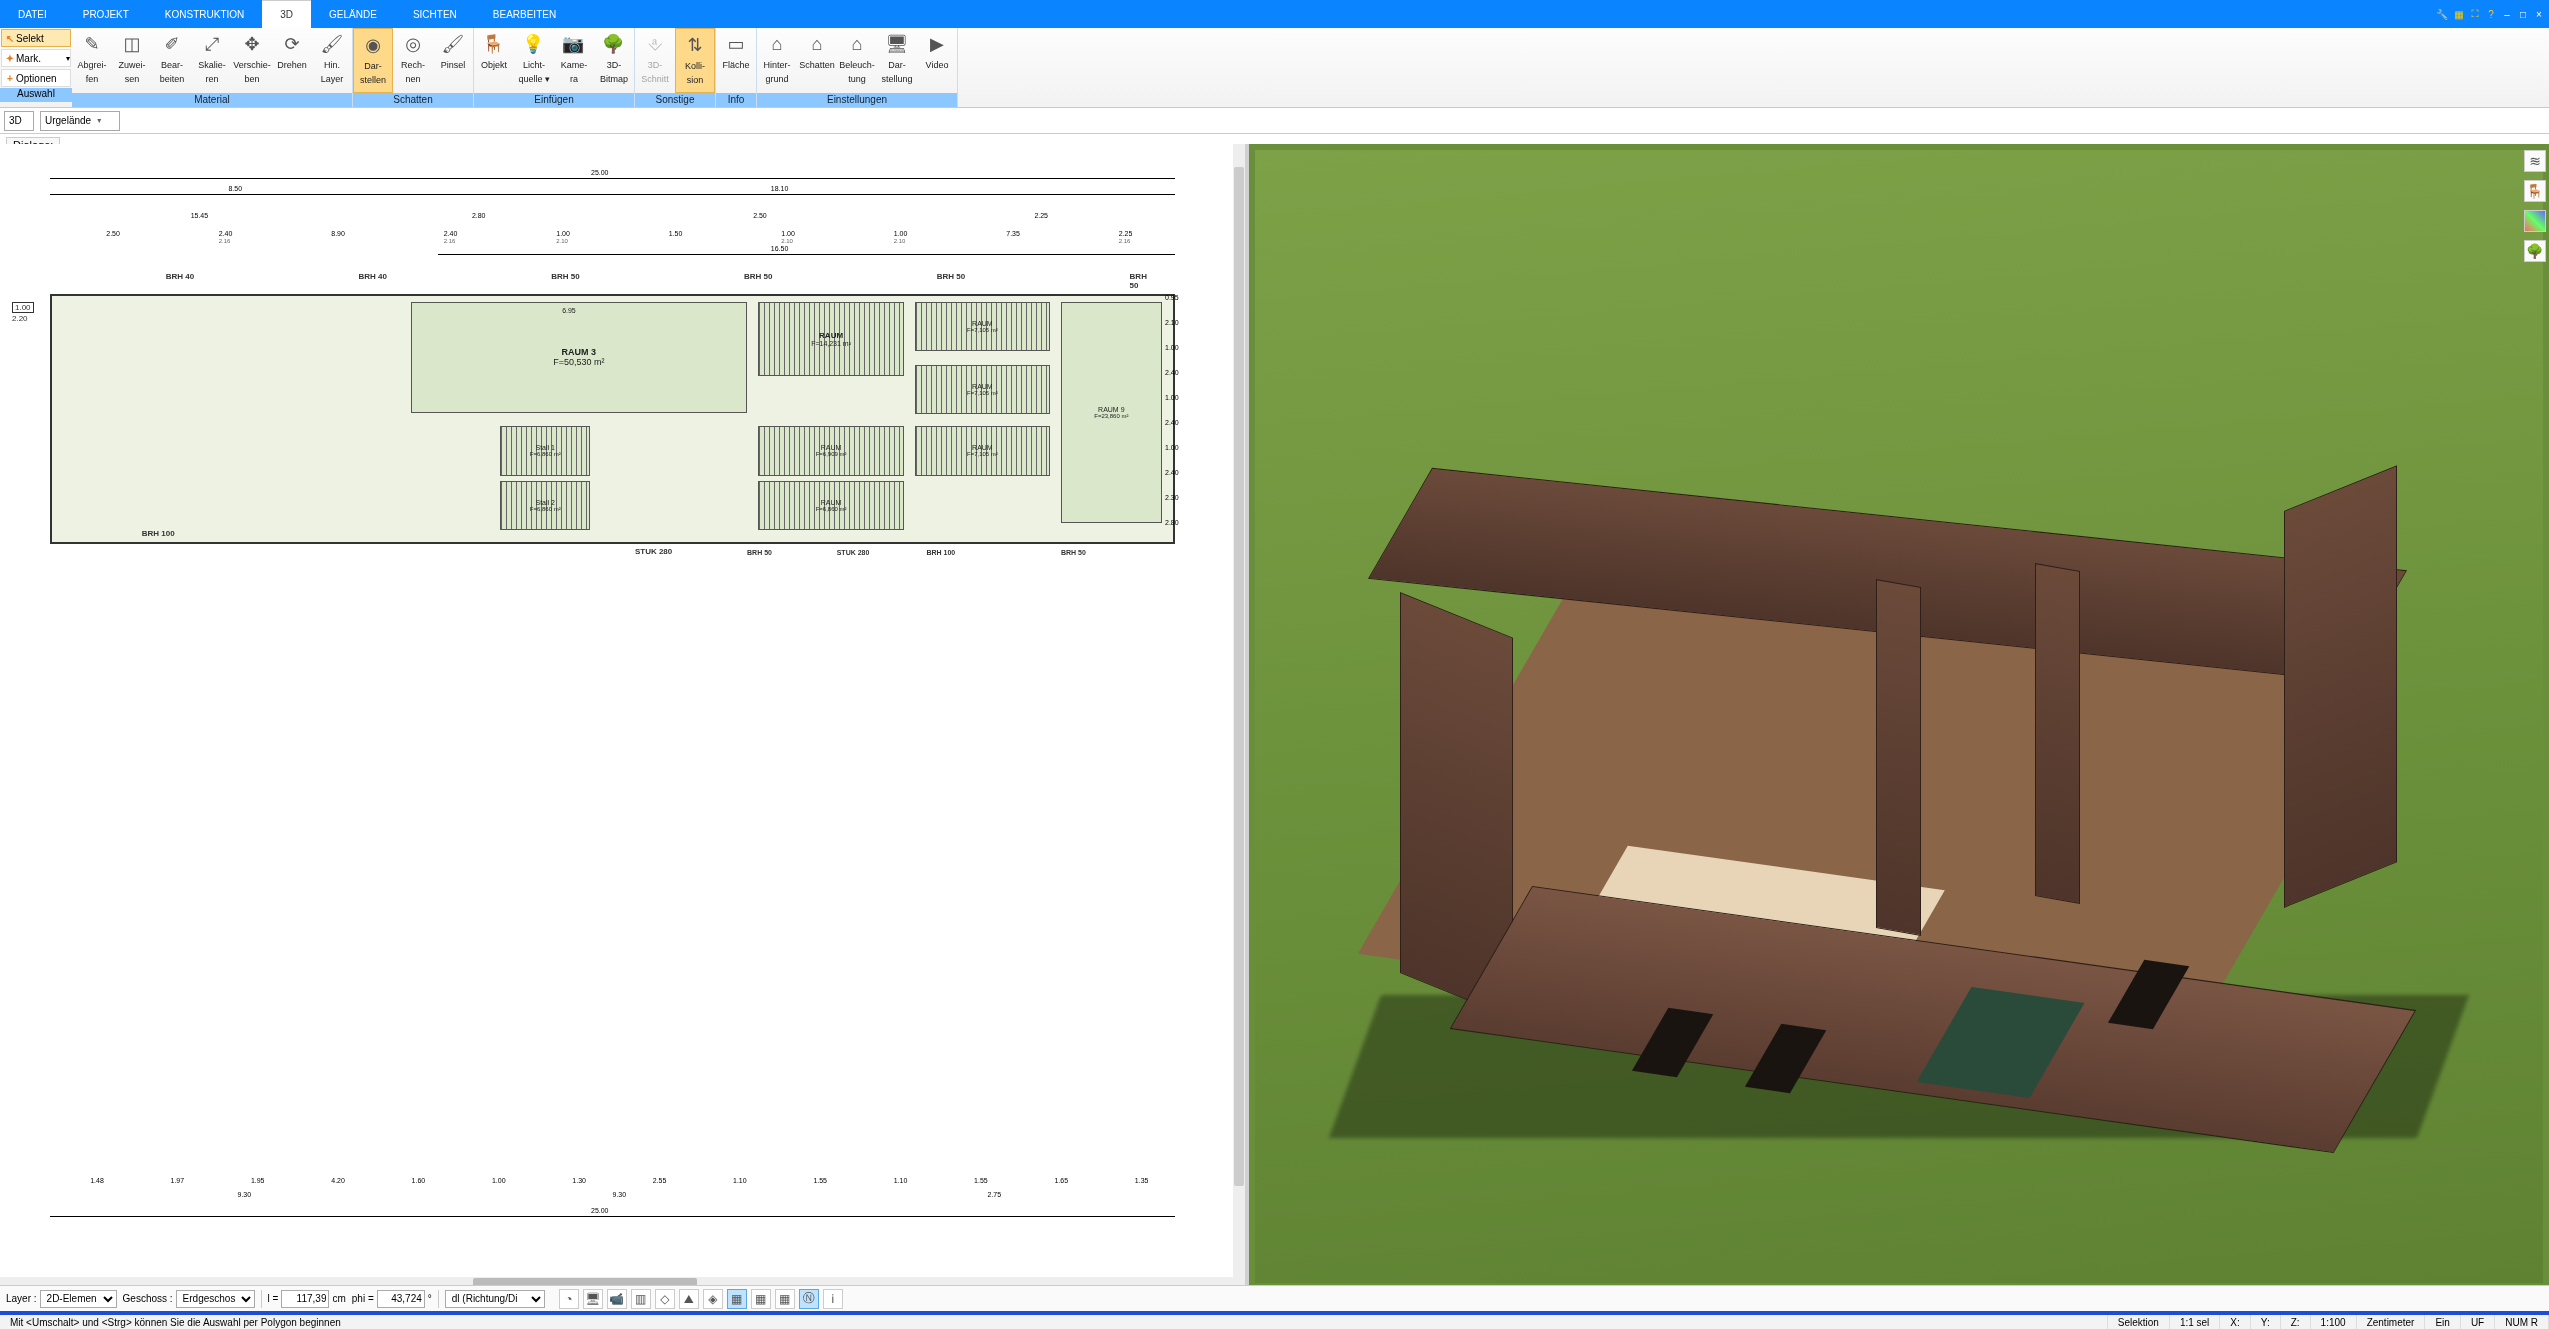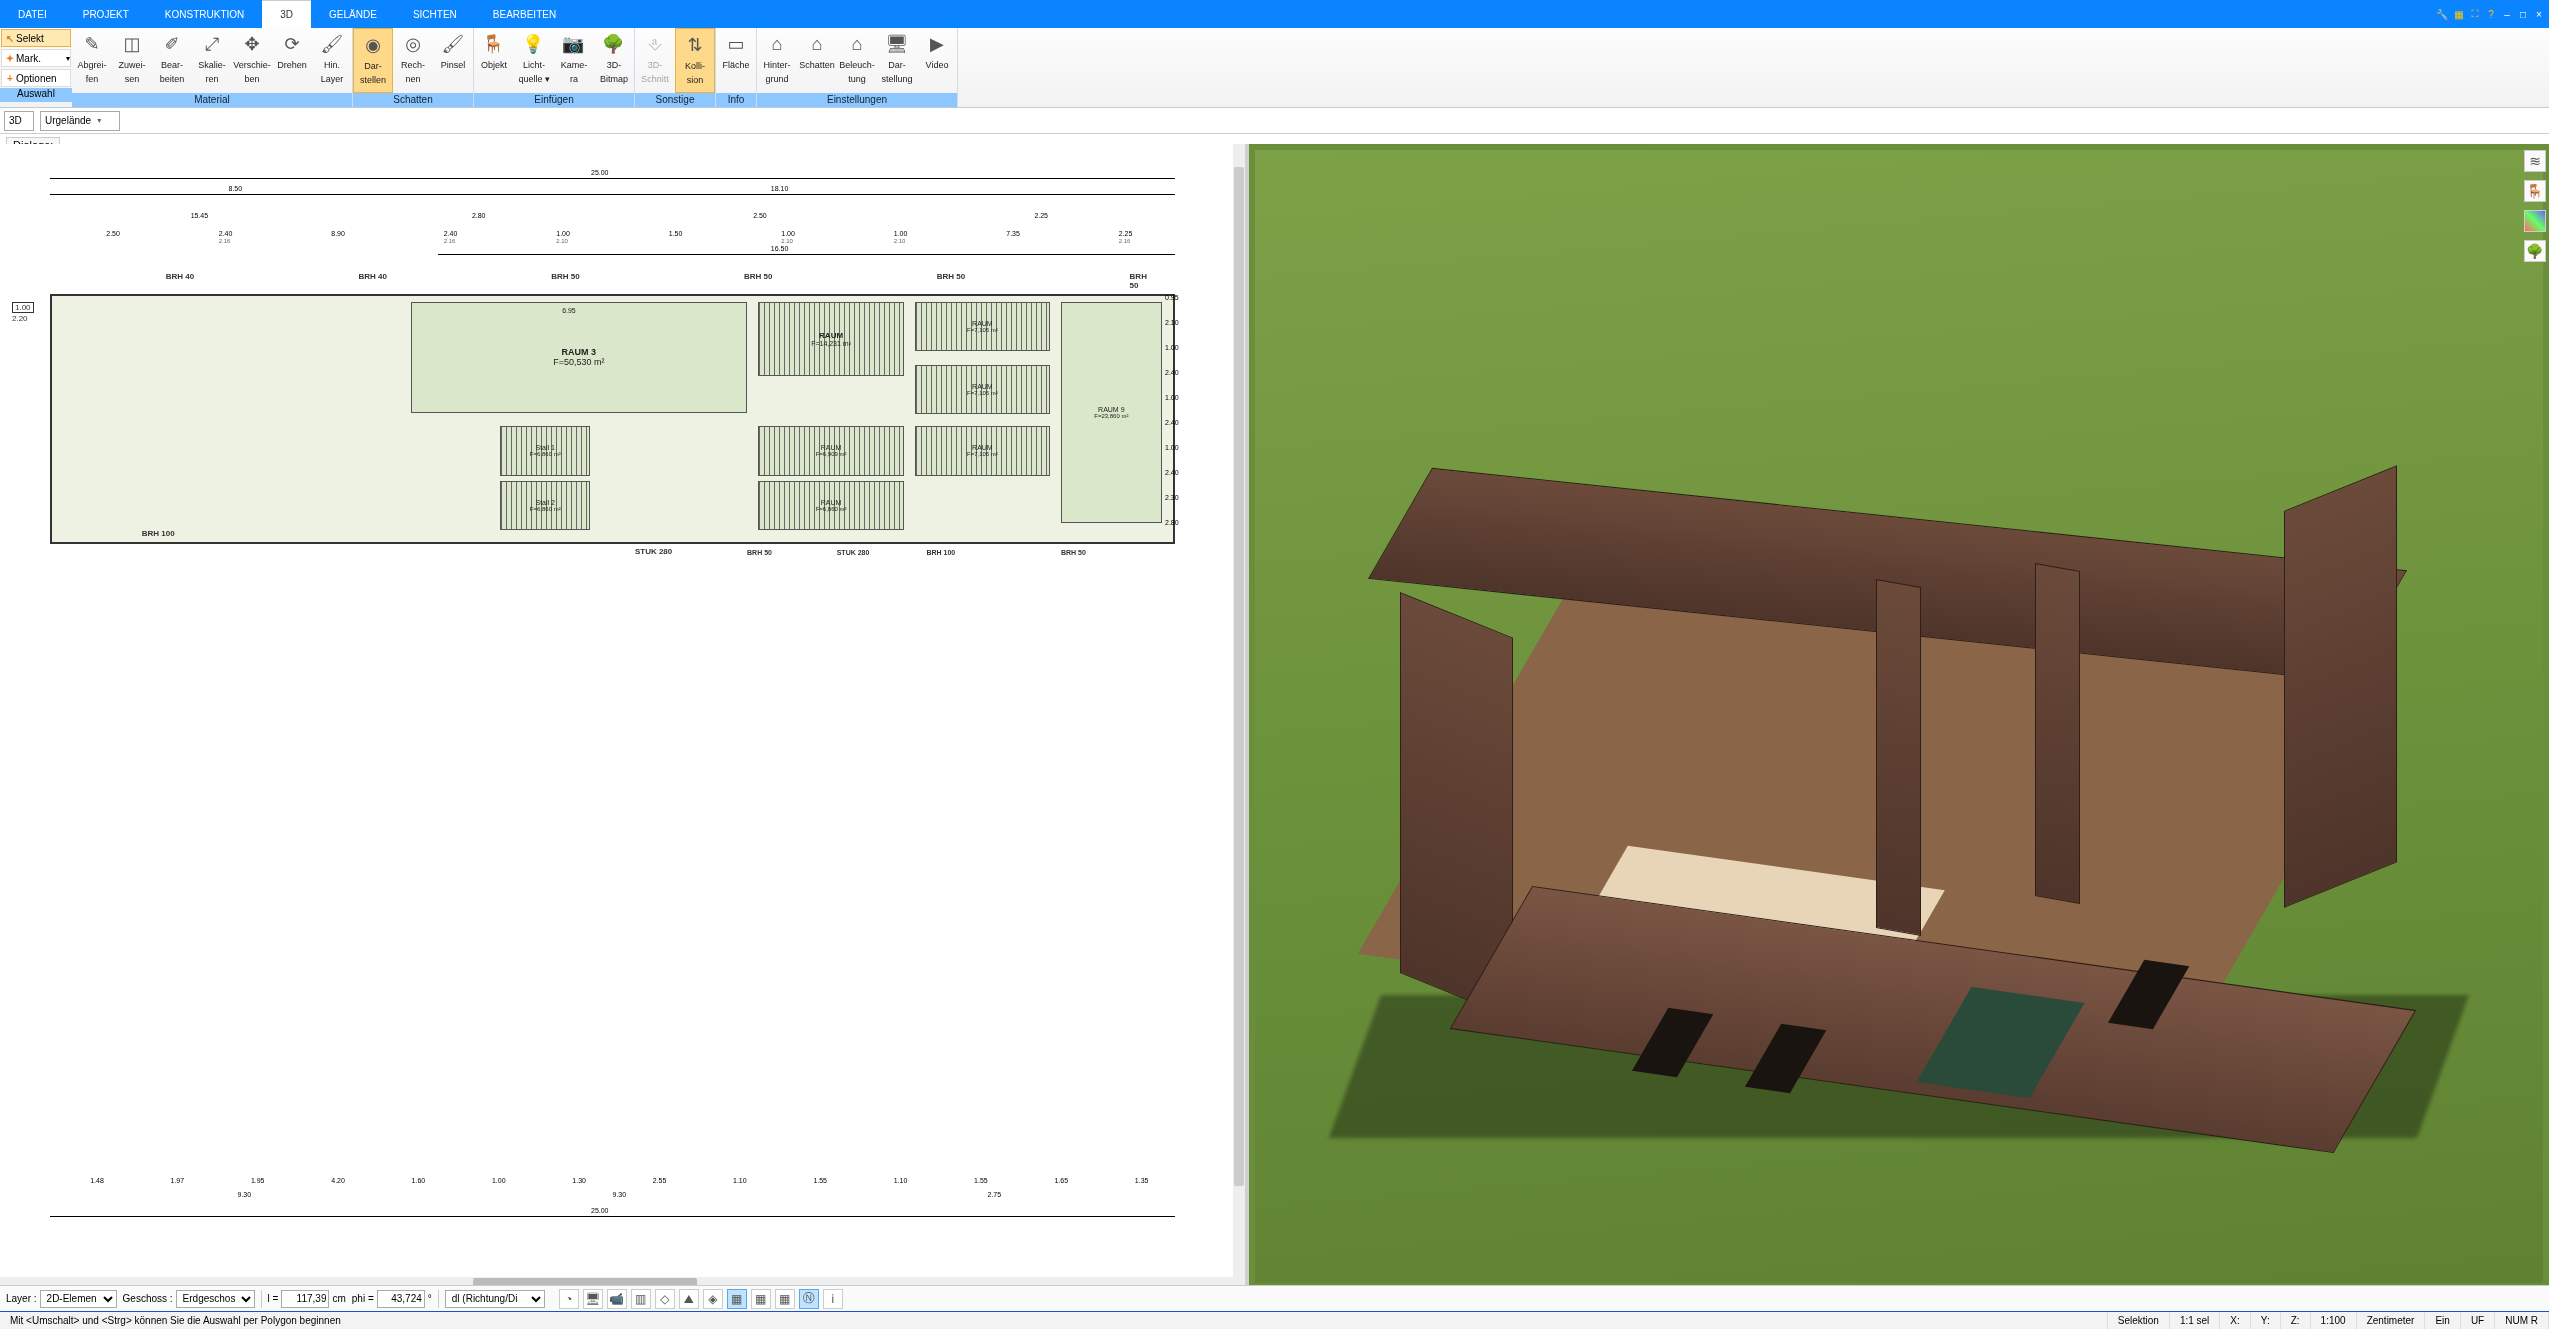--- a/index.html
+++ b/index.html
@@ -69,21 +69,21 @@
 
 .bottombar{ position:absolute; left:0; right:0; bottom:18px; height:26px; border-top:1px solid #ccc; display:flex; align-items:center; gap:6px; padding:8px 6px; font-size:10px; background:#fafafa;}
 .bottombar .fld{ display:flex; align-items:center; gap:3px;}
 .bottombar select,.bottombar input{ font-size:10px; height:18px; border:1px solid #aaa; padding:0 2px; background:#fff;}
 .bottombar input{ width:48px; text-align:right;}
 .bottombar .iconrow{ display:flex; gap:4px; margin-left:8px;}
 .bottombar .iconrow .ib{ width:20px; height:20px; border:1px solid #ccc; background:#fff; display:flex; align-items:center; justify-content:center; font-size:12px; color:#555;}
 .bottombar .iconrow .ib.on{ background:#bfe3ff; border-color:#5aa9e6;}
 
 
-.statusbar{ position:absolute; left:0; right:0; bottom:0; height:18px; border-top:1px solid #1d4ed8; background:#f3f3f3; font-size:10px; display:flex; align-items:center;}
+.statusbar{ position:absolute; left:0; right:0; bottom:0; height:18px; border-top:4px solid #1d4ed8; background:#f3f3f3; font-size:10px; display:flex; align-items:center;}
 .statusbar .seg{ padding:0 10px; border-right:1px solid #ddd; height:100%; display:flex; align-items:center;}
 
 
 .hscroll{ position:absolute; left:0; right:0; bottom:0; height:12px; background:#eee;}
 .hscroll .thumb{ position:absolute; left:38%; width:18%; top:1px; bottom:1px; background:#bbb; border-radius:2px;}
 .vscroll{ position:absolute; top:0; bottom:12px; right:0; width:12px; background:#eee;}
 .vscroll .thumb{ position:absolute; top:2%; height:90%; left:1px; right:1px; background:#ccc; border-radius:2px;}
 </style>
 </head>
 <body>

